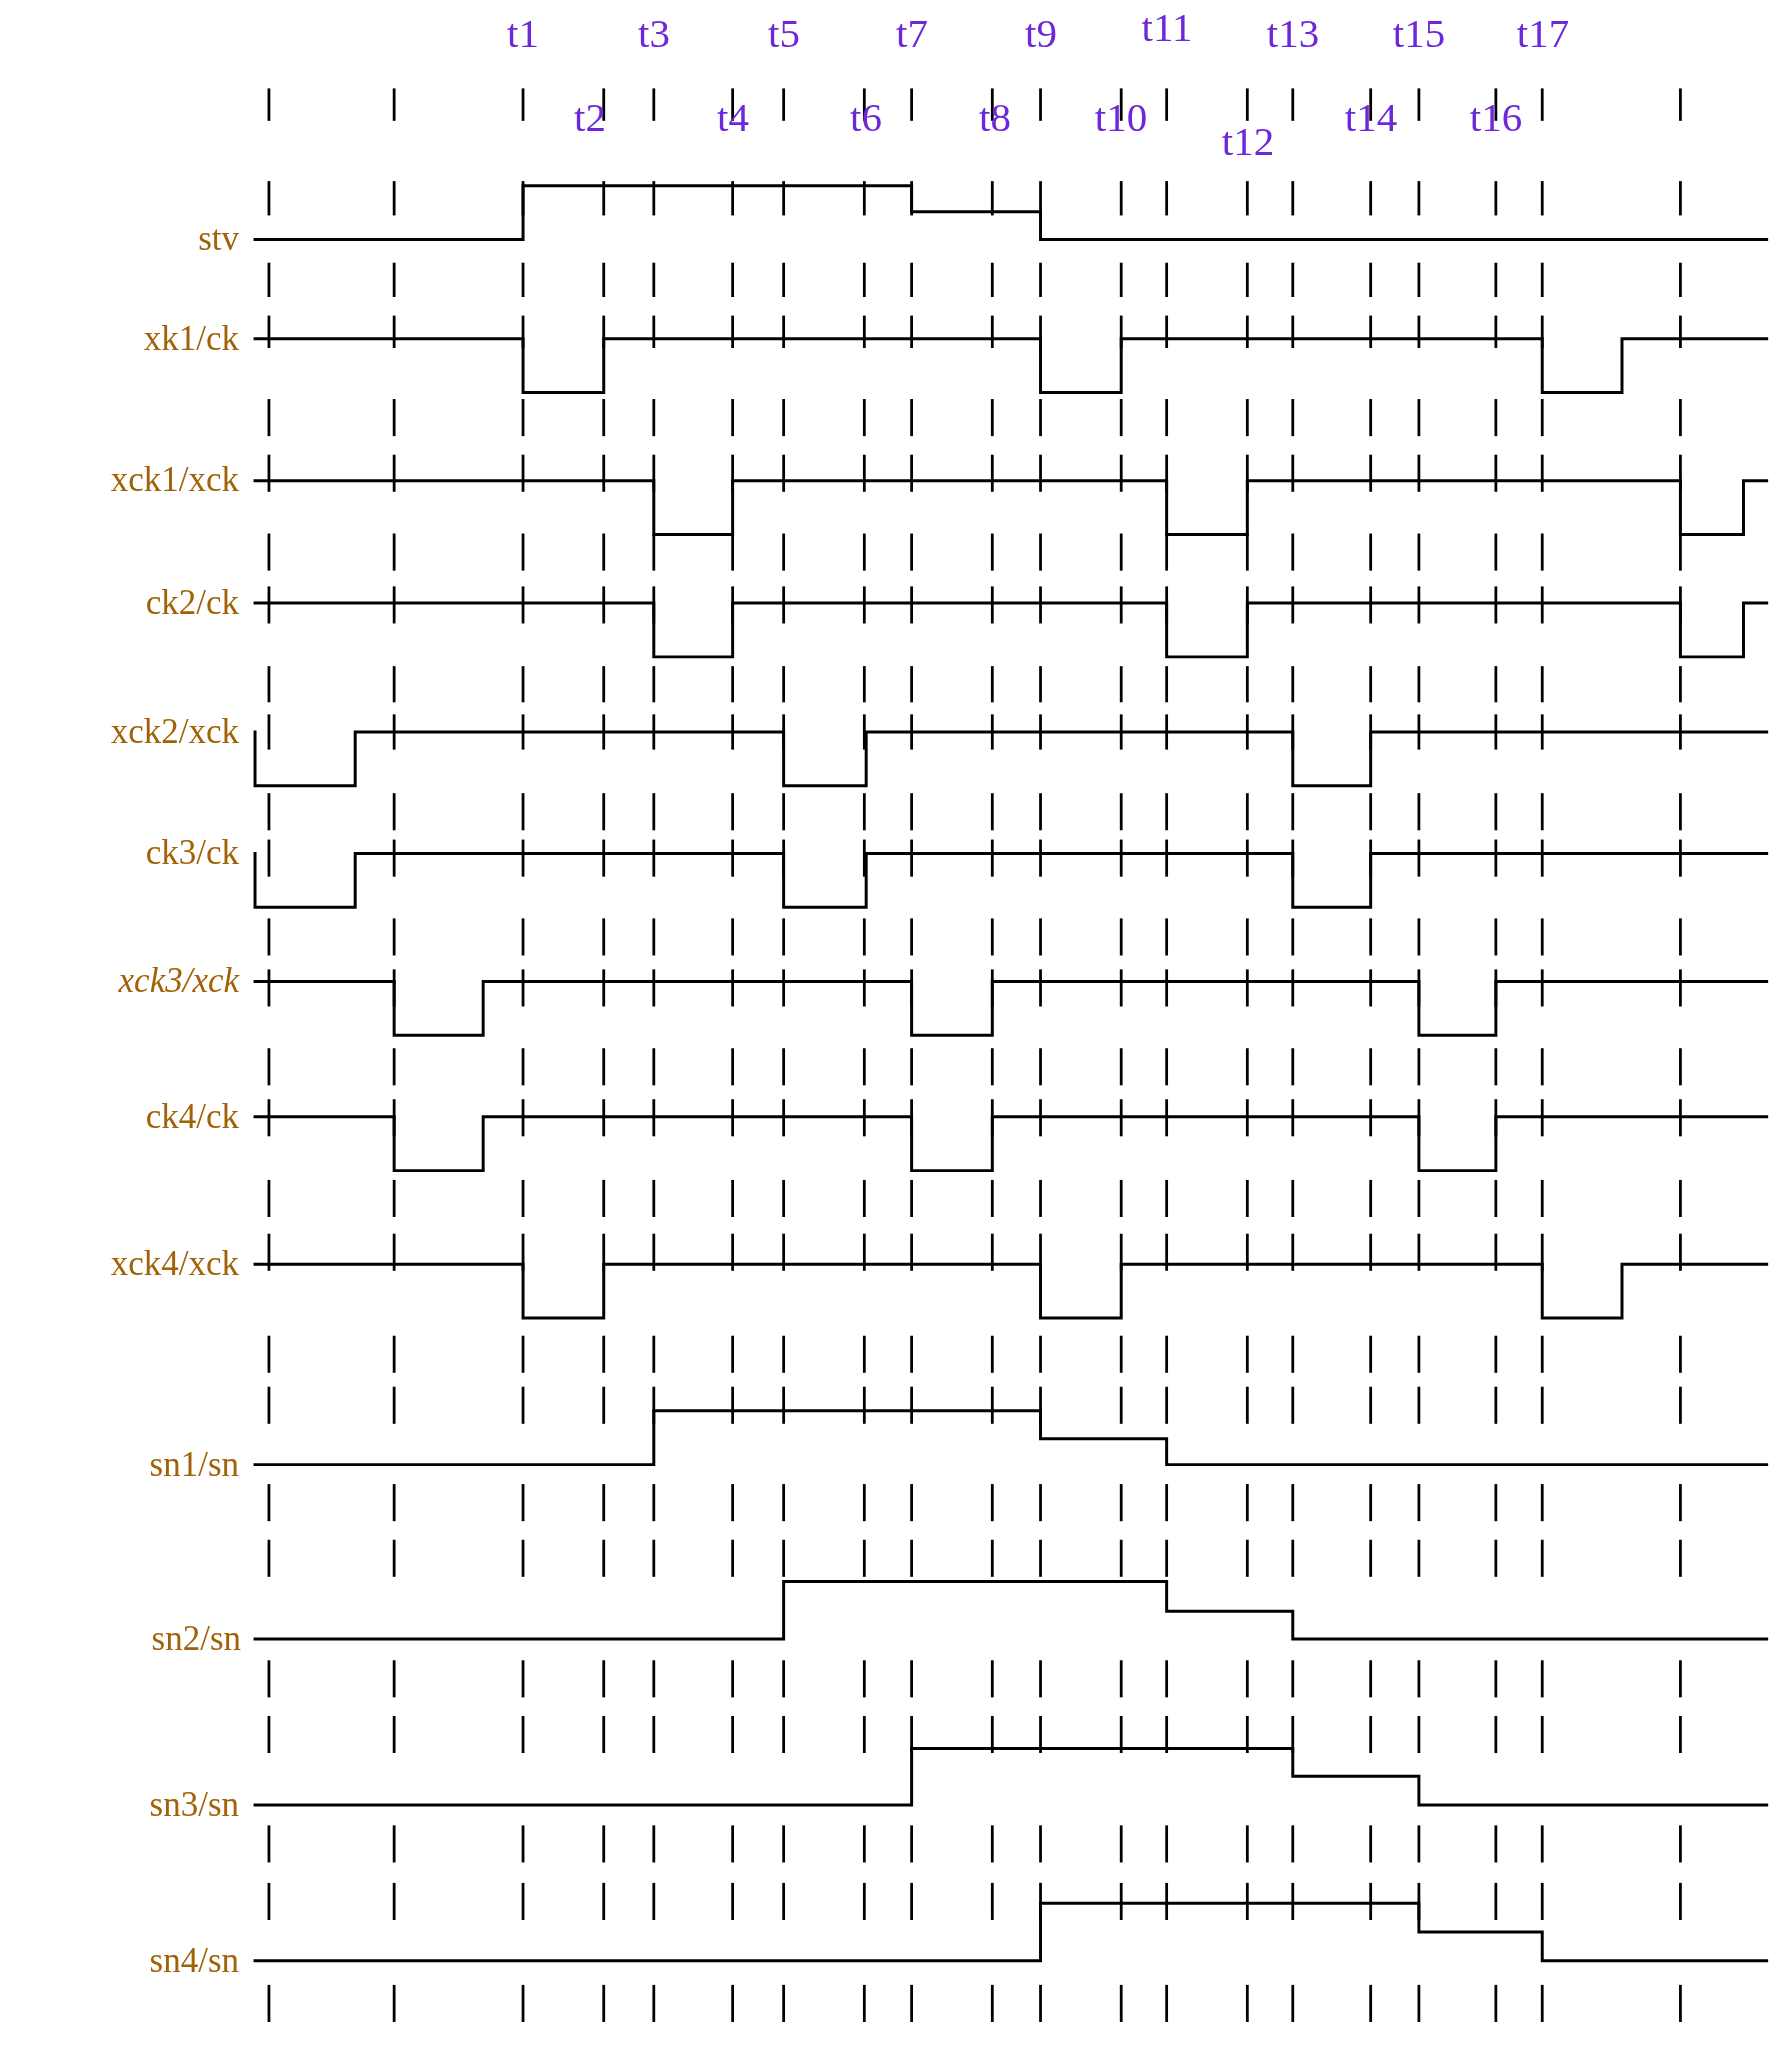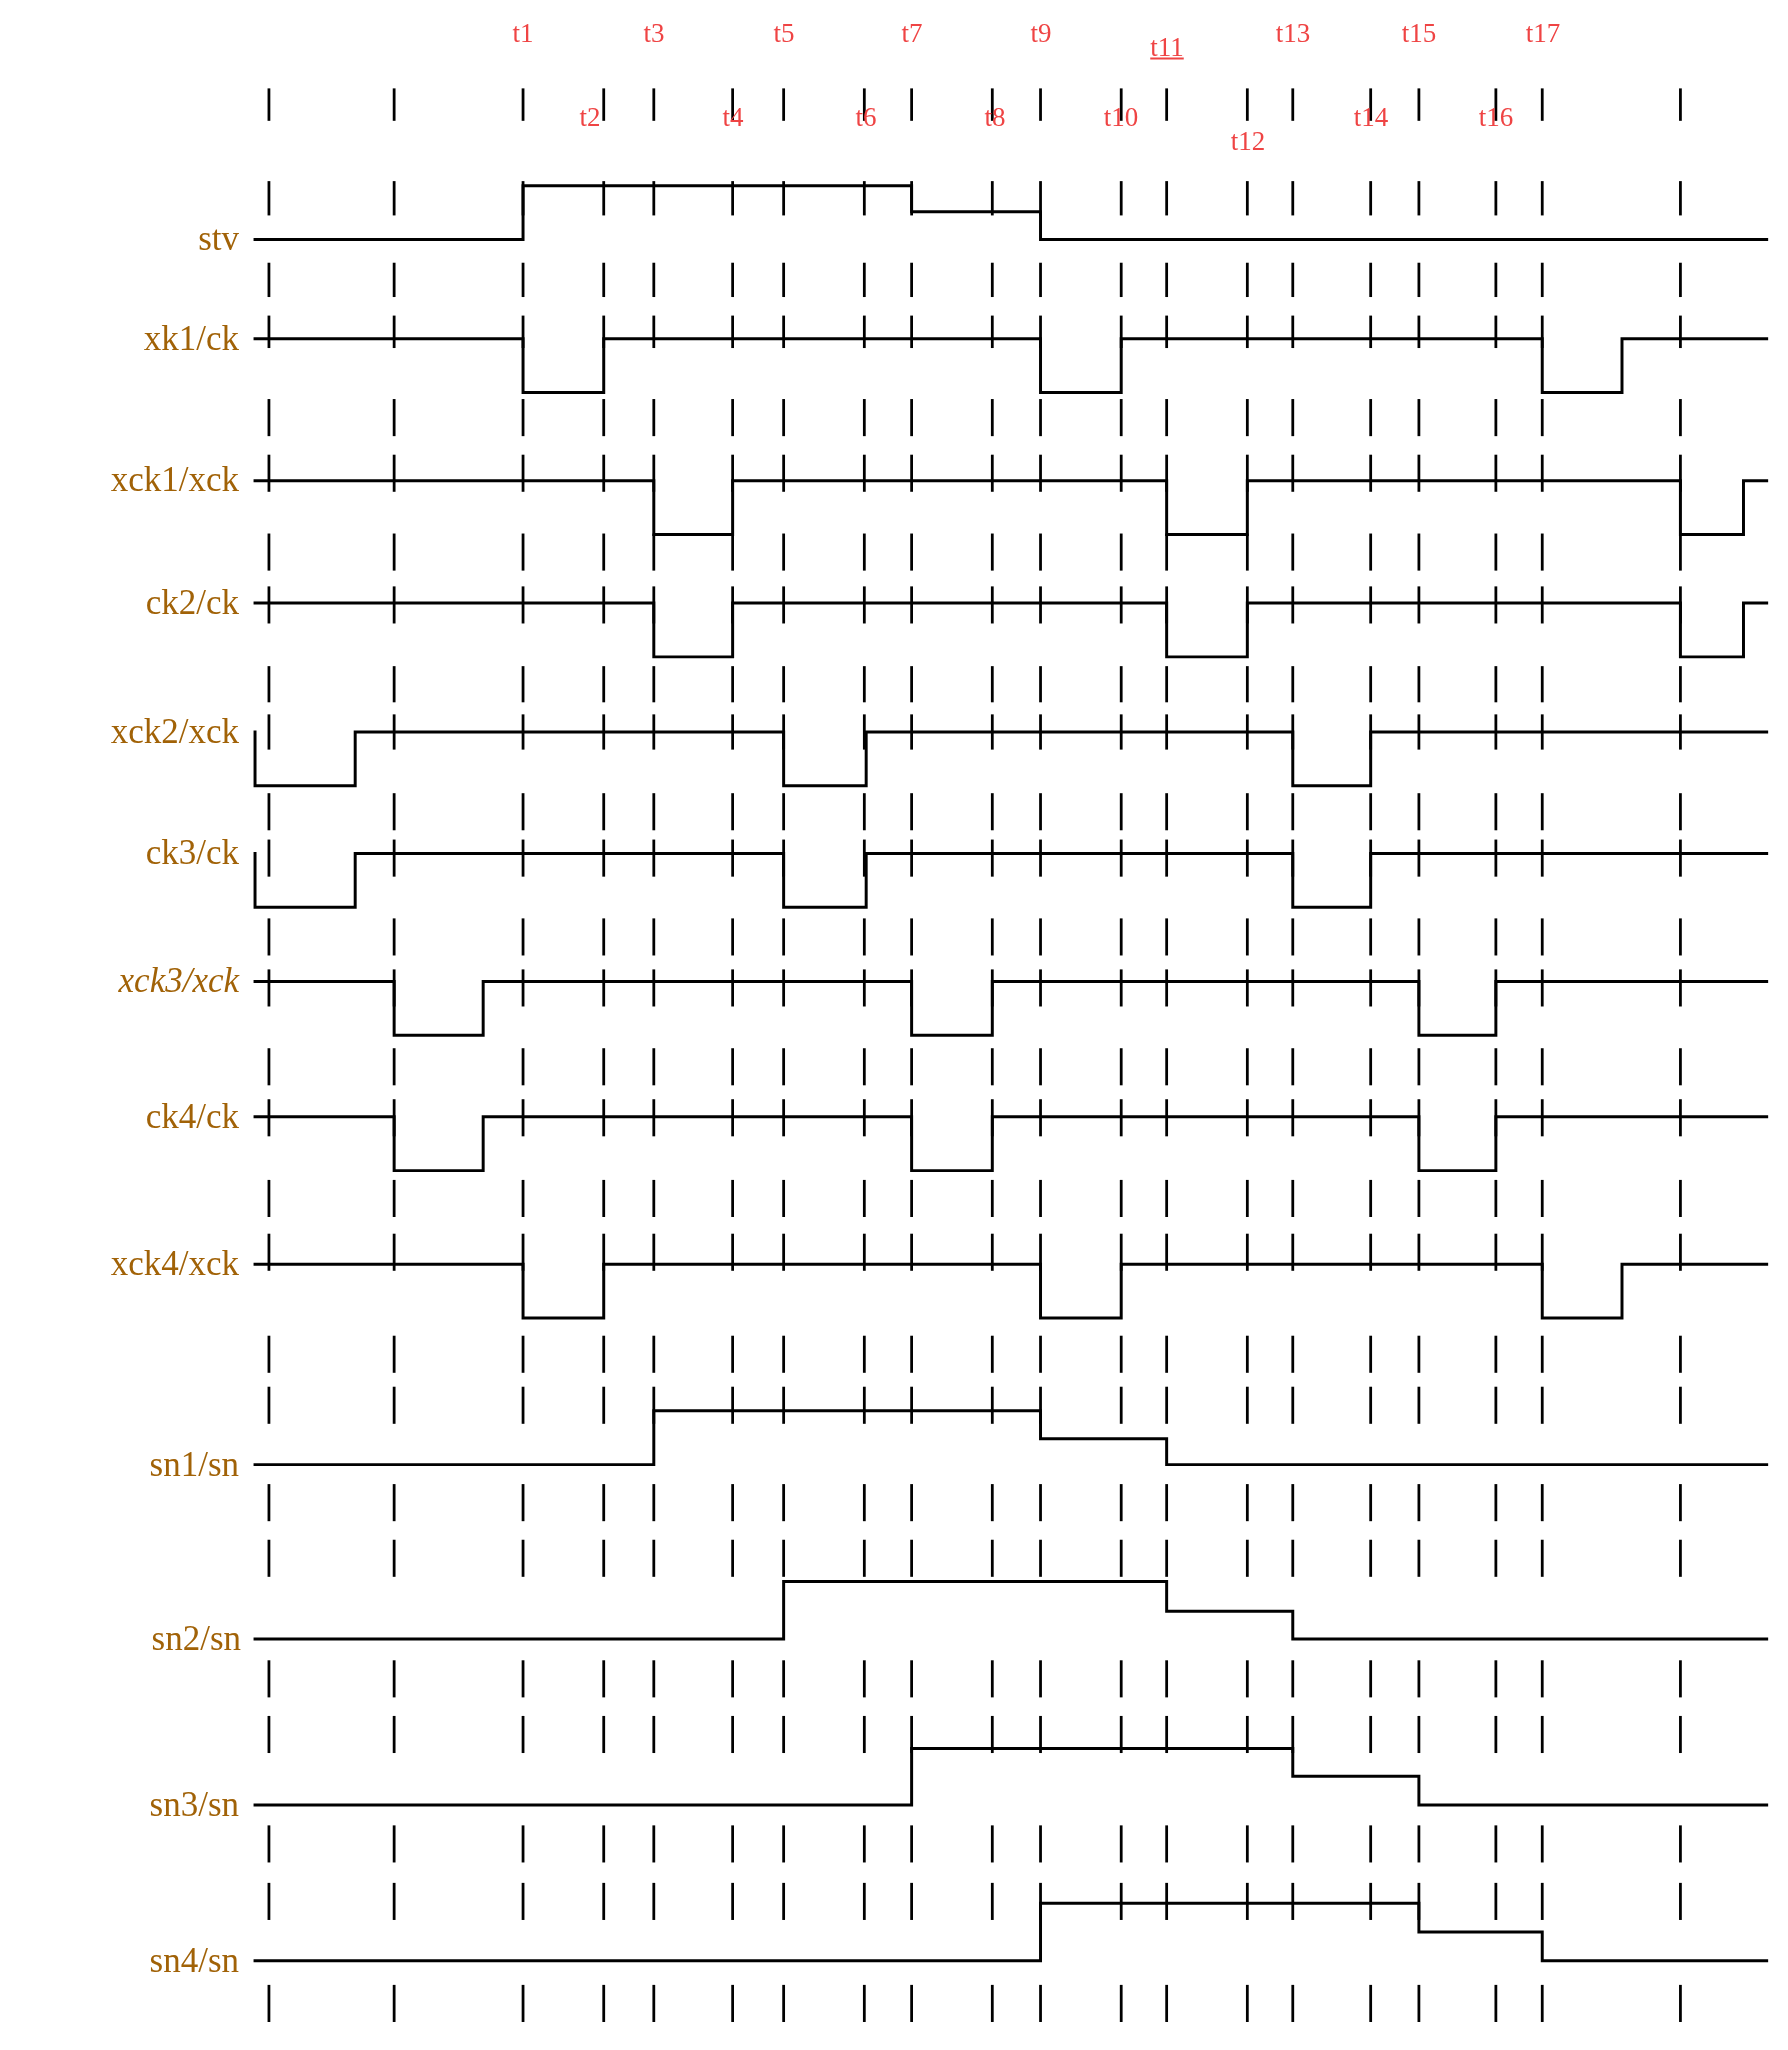--- a/index.html
+++ b/index.html
@@ -28,22 +28,22 @@
     font-family: "Liberation Serif", serif;
     font-size: 35px;
     color: #a16207;
     text-align: right;
     white-space: nowrap;
     transform: translateY(-50%);
   }
   .t-label {
     position: absolute;
     font-family: "Liberation Serif", serif;
-    font-size: 27px;
-    color: #ef4444;
+    font-size: 41px;
+    color: #6d28d9;
     white-space: nowrap;
     transform: translate(-50%, -50%);
   }
 </style>
 </head>
 <body>
 
 <div id="root">
   <svg id="diagram" width="1788" height="2051" viewBox="0 0 1928 2211">
     <g id="guides">
@@ -623,21 +623,21 @@
       <div class="t-label" style="left: 523px; top: 33px;">t1</div>
       <div class="t-label" style="left: 590px; top: 117px;">t2</div>
       <div class="t-label" style="left: 654px; top: 33px;">t3</div>
       <div class="t-label" style="left: 733px; top: 117px;">t4</div>
       <div class="t-label" style="left: 784px; top: 33px;">t5</div>
       <div class="t-label" style="left: 866px; top: 117px;">t6</div>
       <div class="t-label" style="left: 912px; top: 33px;">t7</div>
       <div class="t-label" style="left: 995px; top: 117px;">t8</div>
       <div class="t-label" style="left: 1041px; top: 33px;">t9</div>
       <div class="t-label" style="left: 1121px; top: 117px;">t10</div>
-      <div class="t-label" style="left: 1167px; top: 47px; text-decoration: underline;">t11</div>
+      <div class="t-label" style="left: 1167px; top: 27px;">t11</div>
       <div class="t-label" style="left: 1248px; top: 117px; margin-top: 24px;">t12</div>
       <div class="t-label" style="left: 1293px; top: 33px;">t13</div>
       <div class="t-label" style="left: 1371px; top: 117px;">t14</div>
       <div class="t-label" style="left: 1419px; top: 33px;">t15</div>
       <div class="t-label" style="left: 1496px; top: 117px;">t16</div>
       <div class="t-label" style="left: 1543px; top: 33px;">t17</div>
     </div>
 </div>
 
 

